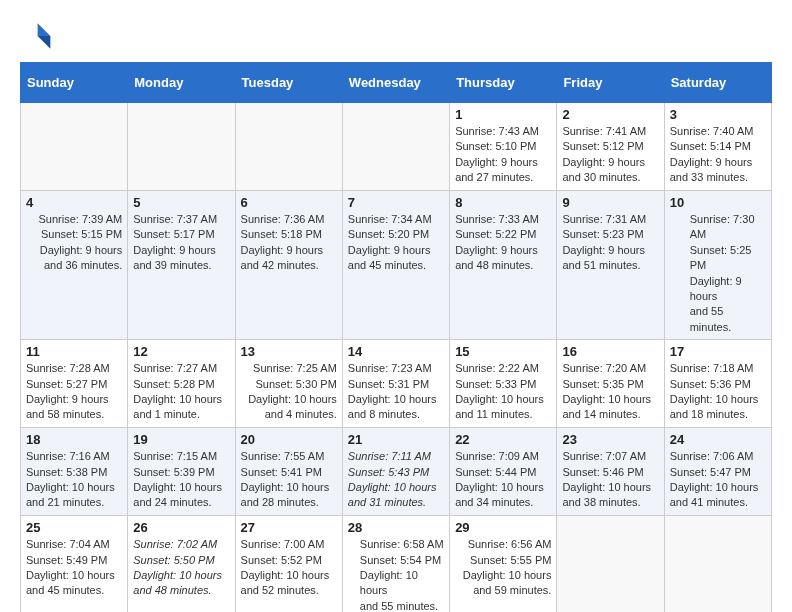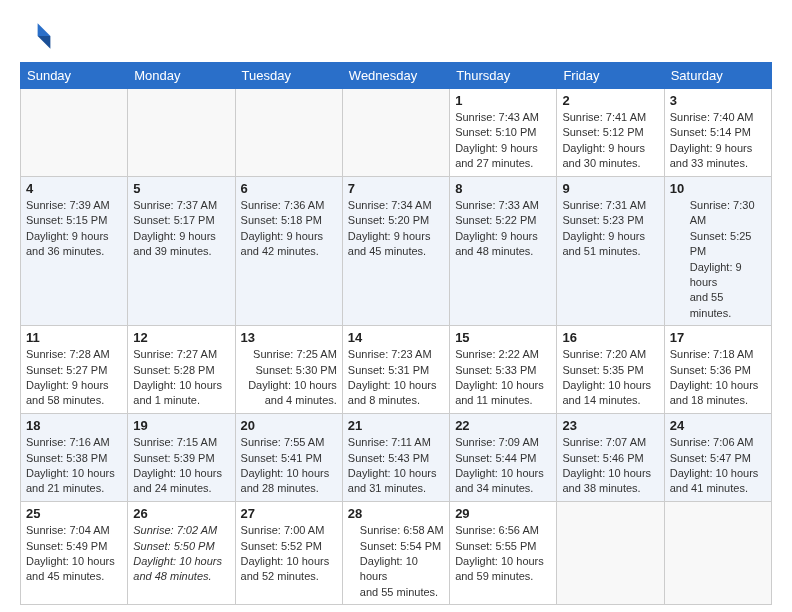--- a/index.html
+++ b/index.html
@@ -45,23 +45,23 @@
     }
     .calendar {
       width: 100%;
       border-collapse: collapse;
       font-size: 11px;
     }
     .calendar th {
       background: #2a6fc9;
       color: #fff;
       text-align: left;
-      padding: 5px 6px;
+      padding: 12px 6px;
       font-size: 13px;
-      font-weight: normal;
+      font-weight: bold;
       border: 1px solid #2a6fc9;
     }
     .calendar td {
       border: 1px solid #ccc;
       vertical-align: top;
       padding: 4px 5px;
       width: 107px;
       height: 88px;
     }
     .calendar td.empty {
@@ -139,21 +139,21 @@
           <div class="day-number">3</div>
           <div class="day-detail" style="white-space: pre-line;">Sunrise: 7:40 AM
 Sunset: 5:14 PM
 Daylight: 9 hours
 and 33 minutes.</div>
         </td>
       </tr>
       <tr>
         <td>
           <div class="day-number">4</div>
-          <div class="day-detail" style="white-space: pre-line;">Sunrise: 7:39 AM
+          <div class="day-detail" style="white-space: pre-line; text-align: right;">Sunrise: 7:39 AM
 Sunset: 5:15 PM
 Daylight: 9 hours
 and 36 minutes.</div>
         </td>
         <td>
           <div class="day-number">5</div>
           <div class="day-detail" style="white-space: pre-line;">Sunrise: 7:37 AM
 Sunset: 5:17 PM
 Daylight: 9 hours
 and 39 minutes.</div>
@@ -262,21 +262,21 @@
         </td>
         <td>
           <div class="day-number">20</div>
           <div class="day-detail" style="white-space: pre-line;">Sunrise: 7:55 AM
 Sunset: 5:41 PM
 Daylight: 10 hours
 and 28 minutes.</div>
         </td>
         <td>
           <div class="day-number">21</div>
-          <div class="day-detail" style="white-space: pre-line;">Sunrise: 7:11 AM
+          <div class="day-detail" style="white-space: pre-line; font-style: italic;">Sunrise: 7:11 AM
 Sunset: 5:43 PM
 Daylight: 10 hours
 and 31 minutes.</div>
         </td>
         <td>
           <div class="day-number">22</div>
           <div class="day-detail" style="white-space: pre-line;">Sunrise: 7:09 AM
 Sunset: 5:44 PM
 Daylight: 10 hours
 and 34 minutes.</div>
@@ -320,21 +320,21 @@
         </td>
         <td>
           <div class="day-number">28</div>
           <div class="day-detail" style="white-space: pre-line; margin-left: 12px;">Sunrise: 6:58 AM
 Sunset: 5:54 PM
 Daylight: 10 hours
 and 55 minutes.</div>
         </td>
         <td>
           <div class="day-number">29</div>
-          <div class="day-detail" style="white-space: pre-line;">Sunrise: 6:56 AM
+          <div class="day-detail" style="white-space: pre-line; text-align: right;">Sunrise: 6:56 AM
 Sunset: 5:55 PM
 Daylight: 10 hours
 and 59 minutes.</div>
         </td>
         <td class="empty"></td>
         <td class="empty"></td>
       </tr>
     </tbody>
 </table>
 

